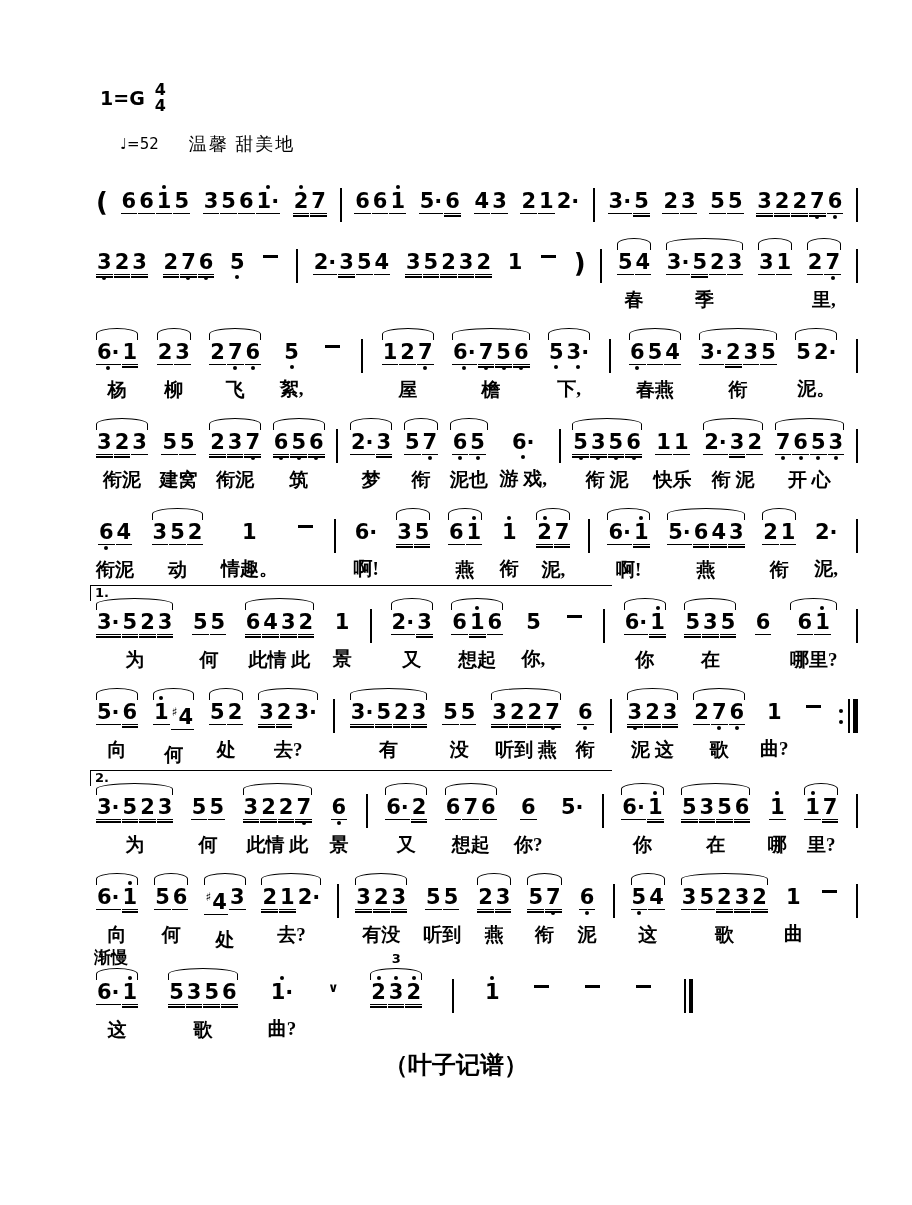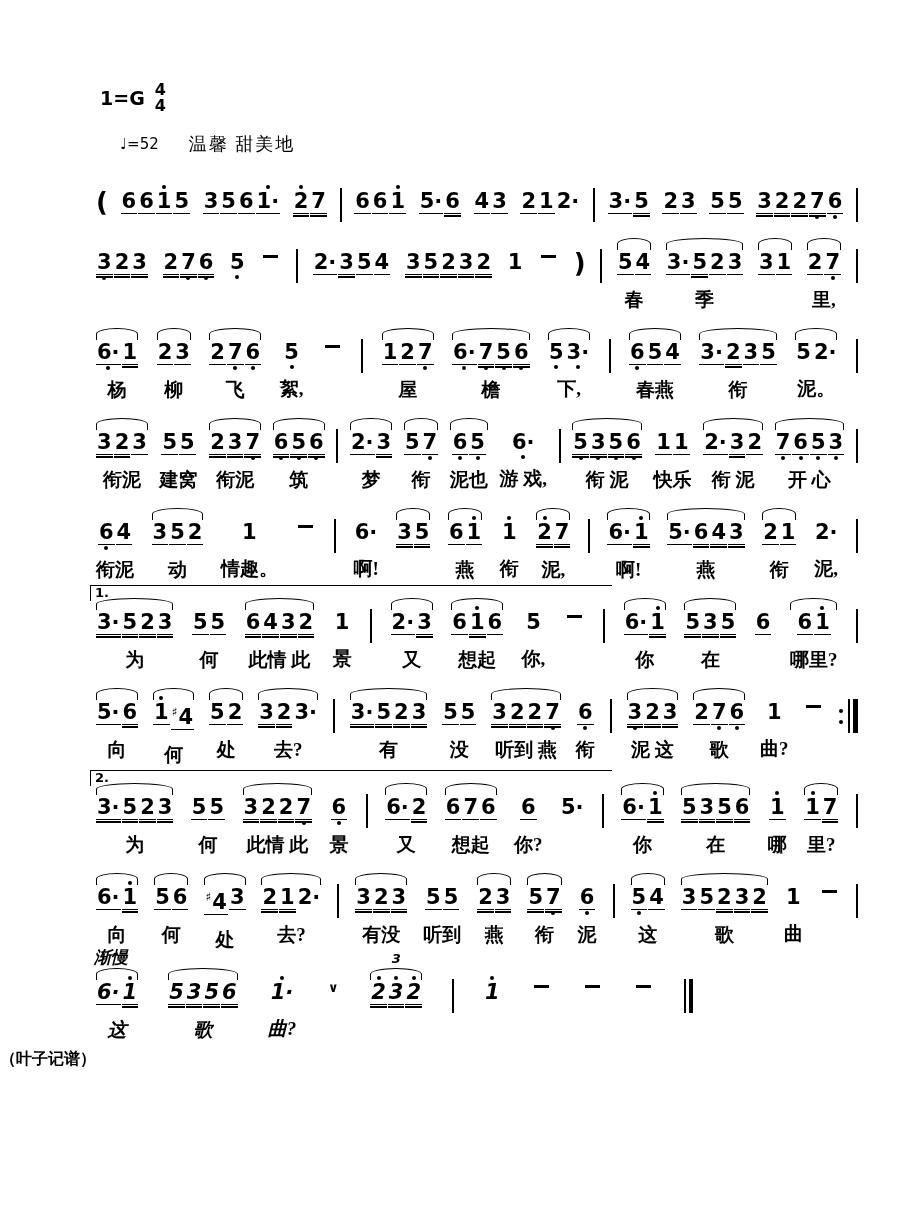--- a/index.html
+++ b/index.html
@@ -16,21 +16,21 @@
   .key-line{position:absolute;left:100px;top:6px;font-size:19px;font-weight:bold;display:flex;align-items:center;}
   .meter{display:inline-flex;flex-direction:column;align-items:center;margin-left:10px;
          font-size:16px;font-weight:bold;line-height:1.02;}
   .tempo-line{position:absolute;left:100px;top:56px;font-size:15px;display:flex;align-items:center;margin-left:20px;}
   .mood{font-family:"Liberation Serif",serif;font-size:18px;font-weight:normal;margin-left:30px;letter-spacing:2px;}
   .credits{position:absolute;right:96px;top:2px;text-align:right;
            font-family:"Liberation Serif",serif;font-weight:bold;font-size:22px;line-height:1.6;}
   #score{padding:6px 54px 0 50px;}
   .system{position:relative;display:flex;justify-content:space-between;align-items:flex-start;
           padding:16px 0 0 46px;margin-bottom:7px;}
-  .system.left{justify-content:flex-start;gap:30px;font-style:italic;}
+  .system.left{justify-content:flex-start;gap:30px;}
   .volta{position:absolute;top:-4px;left:40px;width:64%;height:15px;
          border-top:1.6px solid #000;border-left:1.6px solid #000;
          font-size:13px;font-weight:bold;line-height:13px;padding-left:4px;}
   .slow{position:absolute;top:-13px;left:44px;font-family:"Liberation Serif",serif;
         font-weight:bold;font-size:17px;}
   .cell{position:relative;display:flex;flex-direction:column;align-items:center;}
   .arcel{position:absolute;top:-7px;left:0;right:0;height:11px;
          border:1.6px solid #000;border-bottom:none;border-radius:100% 100% 0 0;}
   .t3el{position:absolute;top:-24px;left:0;right:0;text-align:center;font-size:13px;font-weight:bold;}
   .nrow{display:flex;align-items:flex-start;gap:1px;}
@@ -46,22 +46,22 @@
   .dashline{width:15px;height:3px;background:#000;margin:10px 3px 0 3px;}
   .bar{width:2px;height:34px;background:#000;margin-top:4px;}
   .barset{display:flex;gap:3px;margin-top:4px;align-items:center;}
   .bar-thin{width:2px;height:34px;background:#000;}
   .bar-thick{width:4.5px;height:34px;background:#000;}
   .rptdots{display:flex;flex-direction:column;justify-content:center;gap:7px;height:34px;margin-right:2px;}
   .paren{font-size:26px;font-weight:bold;line-height:36px;}
   .breath{font-size:13px;font-weight:bold;line-height:14px;margin-top:0px;}
   .lyr{margin-top:7px;font-family:"Liberation Serif",serif;font-size:19px;
        font-weight:bold;white-space:nowrap;height:24px;line-height:24px;}
-  .footer{text-align:left;font-family:"Liberation Serif",serif;
-          font-weight:bold;font-size:16px;margin-top:0px;}
+  .footer{text-align:center;font-family:"Liberation Serif",serif;
+          font-weight:bold;font-size:24px;margin-top:0px;}
 </style>
 </head>
 <body>
 
 <div class="page">
 
   <div class="meta">
     <div class="key-line">
       <span>1=G</span>
       <span class="meter">

